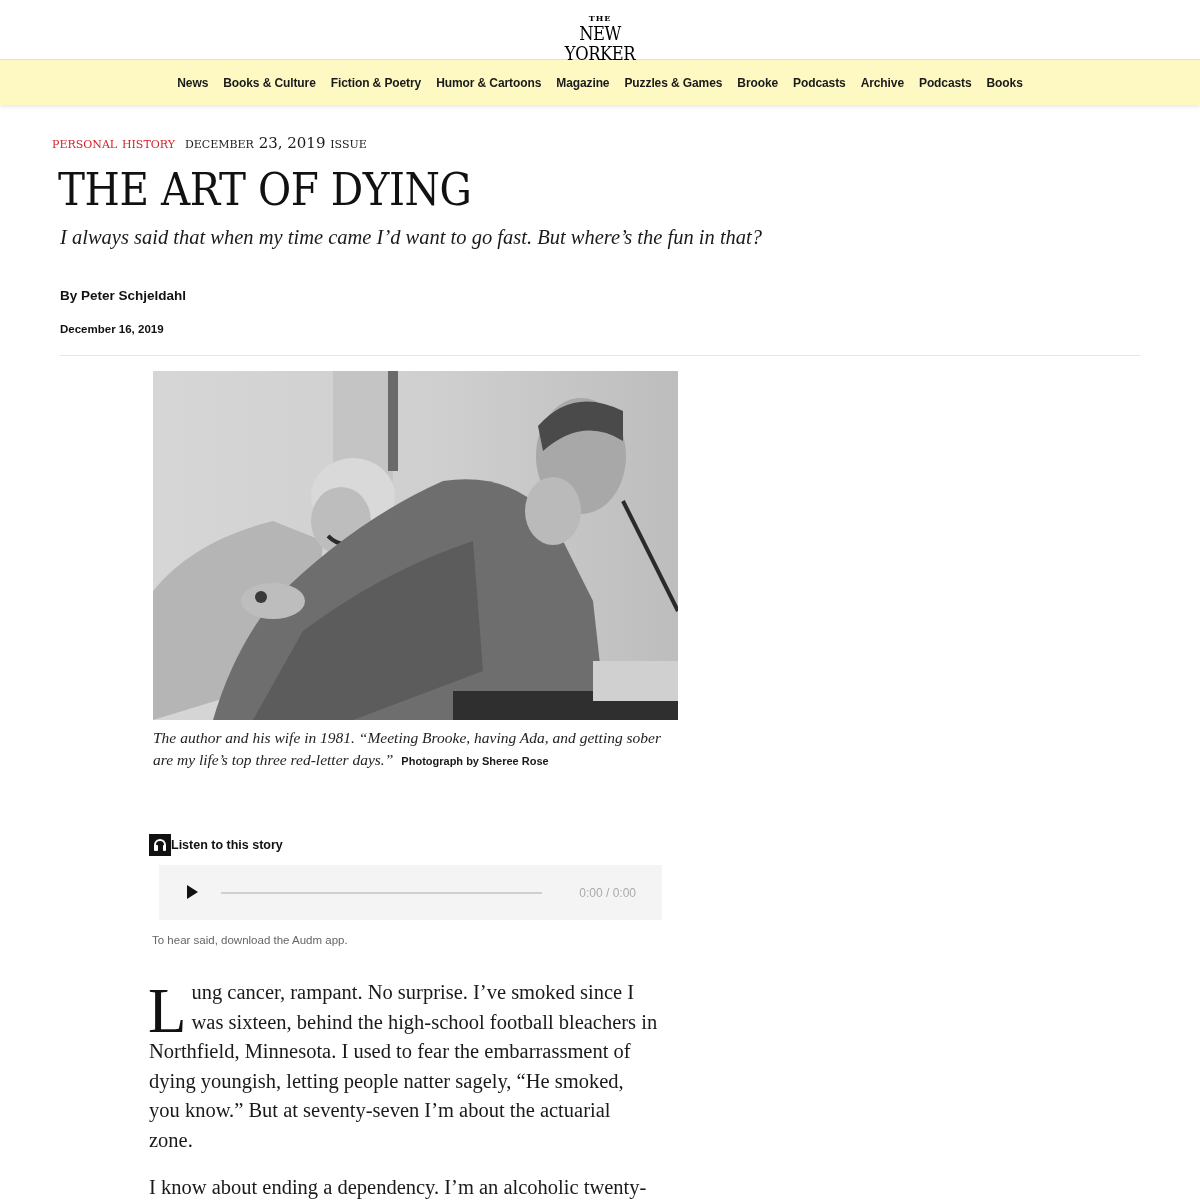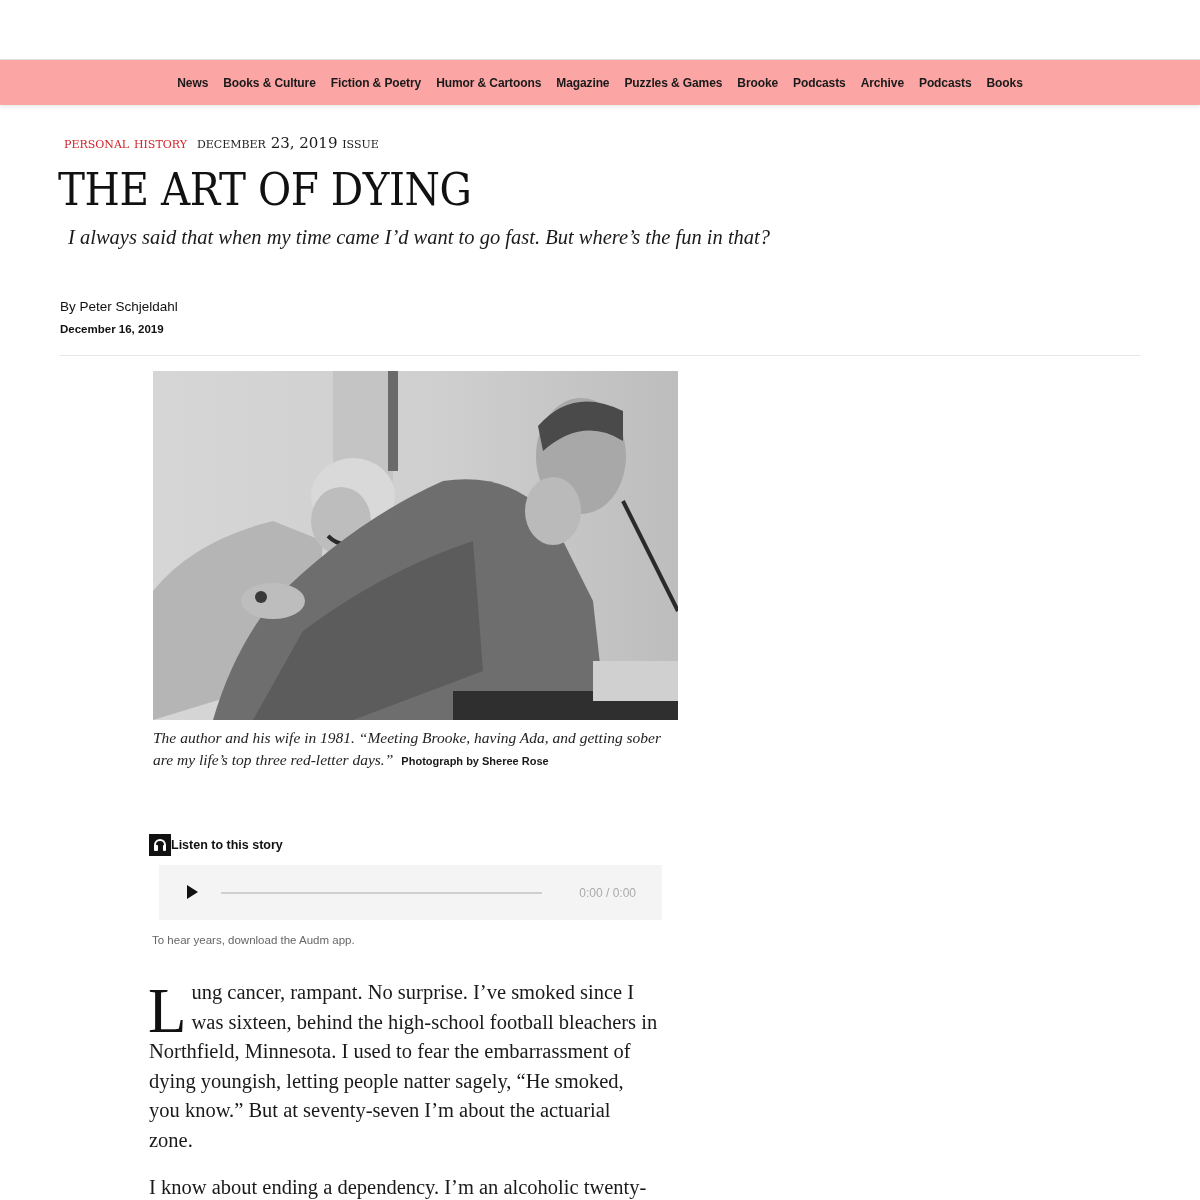--- a/index.html
+++ b/index.html
@@ -11,30 +11,30 @@
   .logo { position: absolute; left: 540px; top: 14px; width: 120px; text-align: center; font-family: "DejaVu Serif", "Liberation Serif", serif; color: #000; }
   .logo .the { display: block; font-size: 8px; letter-spacing: 1px; line-height: 9px; font-weight: bold; }
   .logo .ny { display: block; font-size: 19px; line-height: 20px; letter-spacing: -0.5px; transform: scaleX(0.86); transform-origin: center; }
   .top-actions { position: absolute; right: 0; top: 0; height: 58px; display: flex; align-items: center; }
   .top-link { font-size: 12.5px; font-weight: bold; color: #1a1a1a; text-decoration: none; margin-right: 14px; cursor: pointer; }
   .search-btn { width: 20px; height: 20px; margin-left: 22px; margin-right: 28px; position: relative; cursor: pointer; }
   .search-btn .circle { position: absolute; left: 1px; top: 1px; width: 13px; height: 13px; border: 2.4px solid #111; border-radius: 50%; }
   .search-btn .handle { position: absolute; left: 12px; top: 13px; width: 7px; height: 2.6px; background: #111; transform: rotate(45deg); transform-origin: left center; }
 
   
-  .navbar { position: absolute; left: 0; top: 60px; width: 1200px; height: 45px; background: #fca5a5; box-shadow: 0 2px 4px rgba(0,0,0,0.09); display: flex; justify-content: center; align-items: center; }
+  .navbar { position: absolute; left: 0; top: 60px; width: 1200px; height: 45px; background: #fef9c3; box-shadow: 0 2px 4px rgba(0,0,0,0.09); display: flex; justify-content: center; align-items: center; }
   .nav-item { font-size: 12px; font-weight: bold; color: #1a1a1a; margin: 0 7.5px; white-space: nowrap; cursor: pointer; letter-spacing: -0.1px; }
 
   
-  .rubric { position: absolute; left: 64px; top: 134px; font-family: "DejaVu Serif", "Liberation Serif", serif; font-size: 12.5px; letter-spacing: 0; }
+  .rubric { position: absolute; left: 52px; top: 134px; font-family: "DejaVu Serif", "Liberation Serif", serif; font-size: 12.5px; letter-spacing: 0; }
   .rubric .section { color: #d0232b; margin-right: 6px; font-variant: small-caps; text-transform: lowercase; font-size: 15px; }
   .rubric .issue { color: #1a1a1a; font-variant: small-caps; text-transform: lowercase; font-size: 15px; }
   .headline { position: absolute; left: 58px; top: 166px; font-family: "DejaVu Serif", "Liberation Serif", serif; font-size: 44px; line-height: 48px; font-weight: normal; color: #111; letter-spacing: -0.5px; transform: scaleX(0.92); transform-origin: left center; }
-  .dek { position: absolute; left: 60px; top: 226px; font-family: "Liberation Serif", "DejaVu Serif", serif; font-style: italic; font-size: 20.5px; color: #1a1a1a; white-space: nowrap; margin-left: 8px; }
-  .byline { position: absolute; left: 60px; top: 299px; font-size: 13.5px; font-weight: normal; color: #111; }
+  .dek { position: absolute; left: 60px; top: 226px; font-family: "Liberation Serif", "DejaVu Serif", serif; font-style: italic; font-size: 20.5px; color: #1a1a1a; white-space: nowrap; }
+  .byline { position: absolute; left: 60px; top: 288px; font-size: 13.5px; font-weight: bold; color: #111; }
   .pubdate { position: absolute; left: 60px; top: 323px; font-size: 11.5px; color: #111; font-weight: bold; }
   .header-rule { position: absolute; left: 60px; top: 355px; width: 1080px; height: 1px; background: #e6e6e6; }
 
   
   .photo { position: absolute; left: 153px; top: 371px; width: 525px; height: 349px; overflow: hidden; background: #c9c9c9; }
   .photo svg { display: block; }
   .caption { position: absolute; left: 153px; top: 727px; width: 530px; font-family: "Liberation Serif", "DejaVu Serif", serif; font-style: italic; font-size: 15.5px; line-height: 22px; color: #222; }
   .caption .credit { font-family: "Liberation Sans", "DejaVu Sans", sans-serif; font-style: normal; font-weight: bold; font-size: 11px; color: #1a1a1a; margin-left: 8px; }
 
   
@@ -52,20 +52,24 @@
 
   
   .body-text { position: absolute; left: 149px; top: 978px; width: 510px; font-family: "Liberation Serif", "DejaVu Serif", serif; font-size: 20.5px; line-height: 29.5px; color: #1a1a1a; }
   .body-text p { margin-bottom: 18px; }
   .dropcap { float: left; font-size: 63px; line-height: 52px; margin-top: 7px; margin-right: 5px; margin-left: -1px; color: #111; }
 </style>
 </head>
 <body>
 
 <header class="topbar">
+  <div class="logo">
+    <span class="the">THE</span>
+    <span class="ny">NEW YORKER</span>
+  </div>
 </header>
 
 <nav class="navbar">
   <a class="nav-item">News</a>
   <a class="nav-item">Books &amp; Culture</a>
   <a class="nav-item">Fiction &amp; Poetry</a>
   <a class="nav-item">Humor &amp; Cartoons</a>
   <a class="nav-item">Magazine</a>
   <a class="nav-item">Puzzles &amp; Games</a>
   <a class="nav-item">Brooke</a>
@@ -129,18 +133,18 @@
       <span class="ear-l"></span>
       <span class="ear-r"></span>
   </div>
   <span class="label">Listen to this story</span>
 </div>
 <div class="player">
   <div class="play-btn"></div>
   <div class="track"></div>
   <span class="time">0:00 / 0:00</span>
 </div>
-<div class="audm-note">To hear years, download the Audm app.</div>
+<div class="audm-note">To hear said, download the Audm app.</div>
 
 <div class="body-text">
   <p><span class="dropcap">L</span><span>ung cancer, rampant. No surprise. I’ve smoked since I was sixteen, behind the high-school football bleachers in Northfield, Minnesota. I used to fear the embarrassment of dying youngish, letting people natter sagely, “He smoked, you know.” But at seventy-seven I’m about the actuarial zone.</span></p>
   <p>I know about ending a dependency. I’m an alcoholic twenty-seven years sober. Drink was destroying my life. Tobacco only</p>
 </div>
 
 </body></html>

